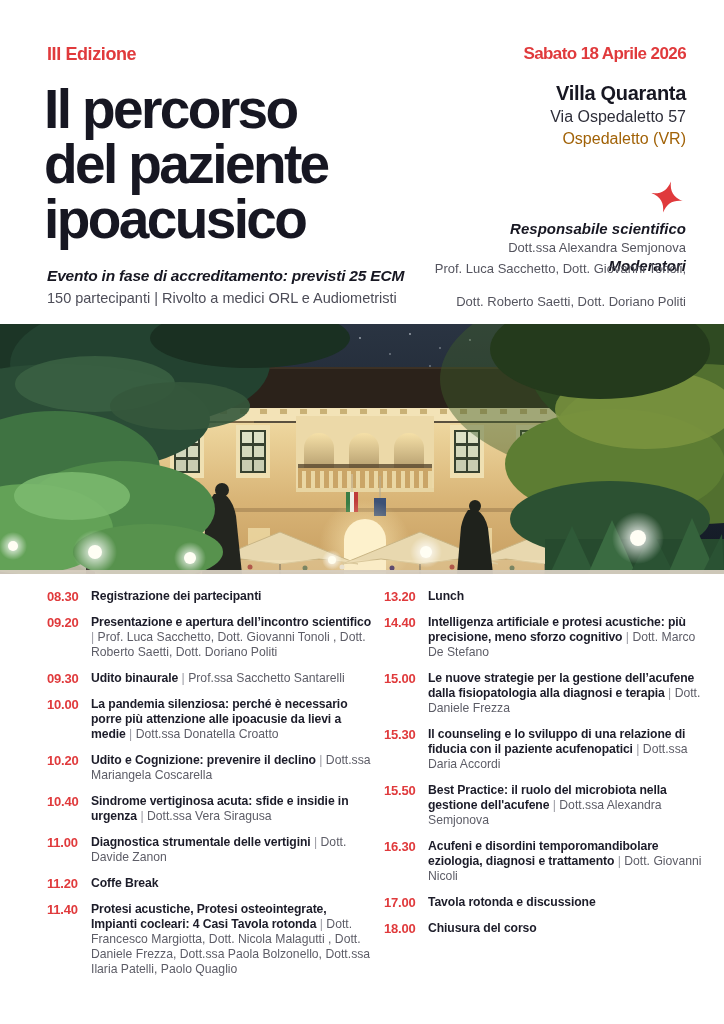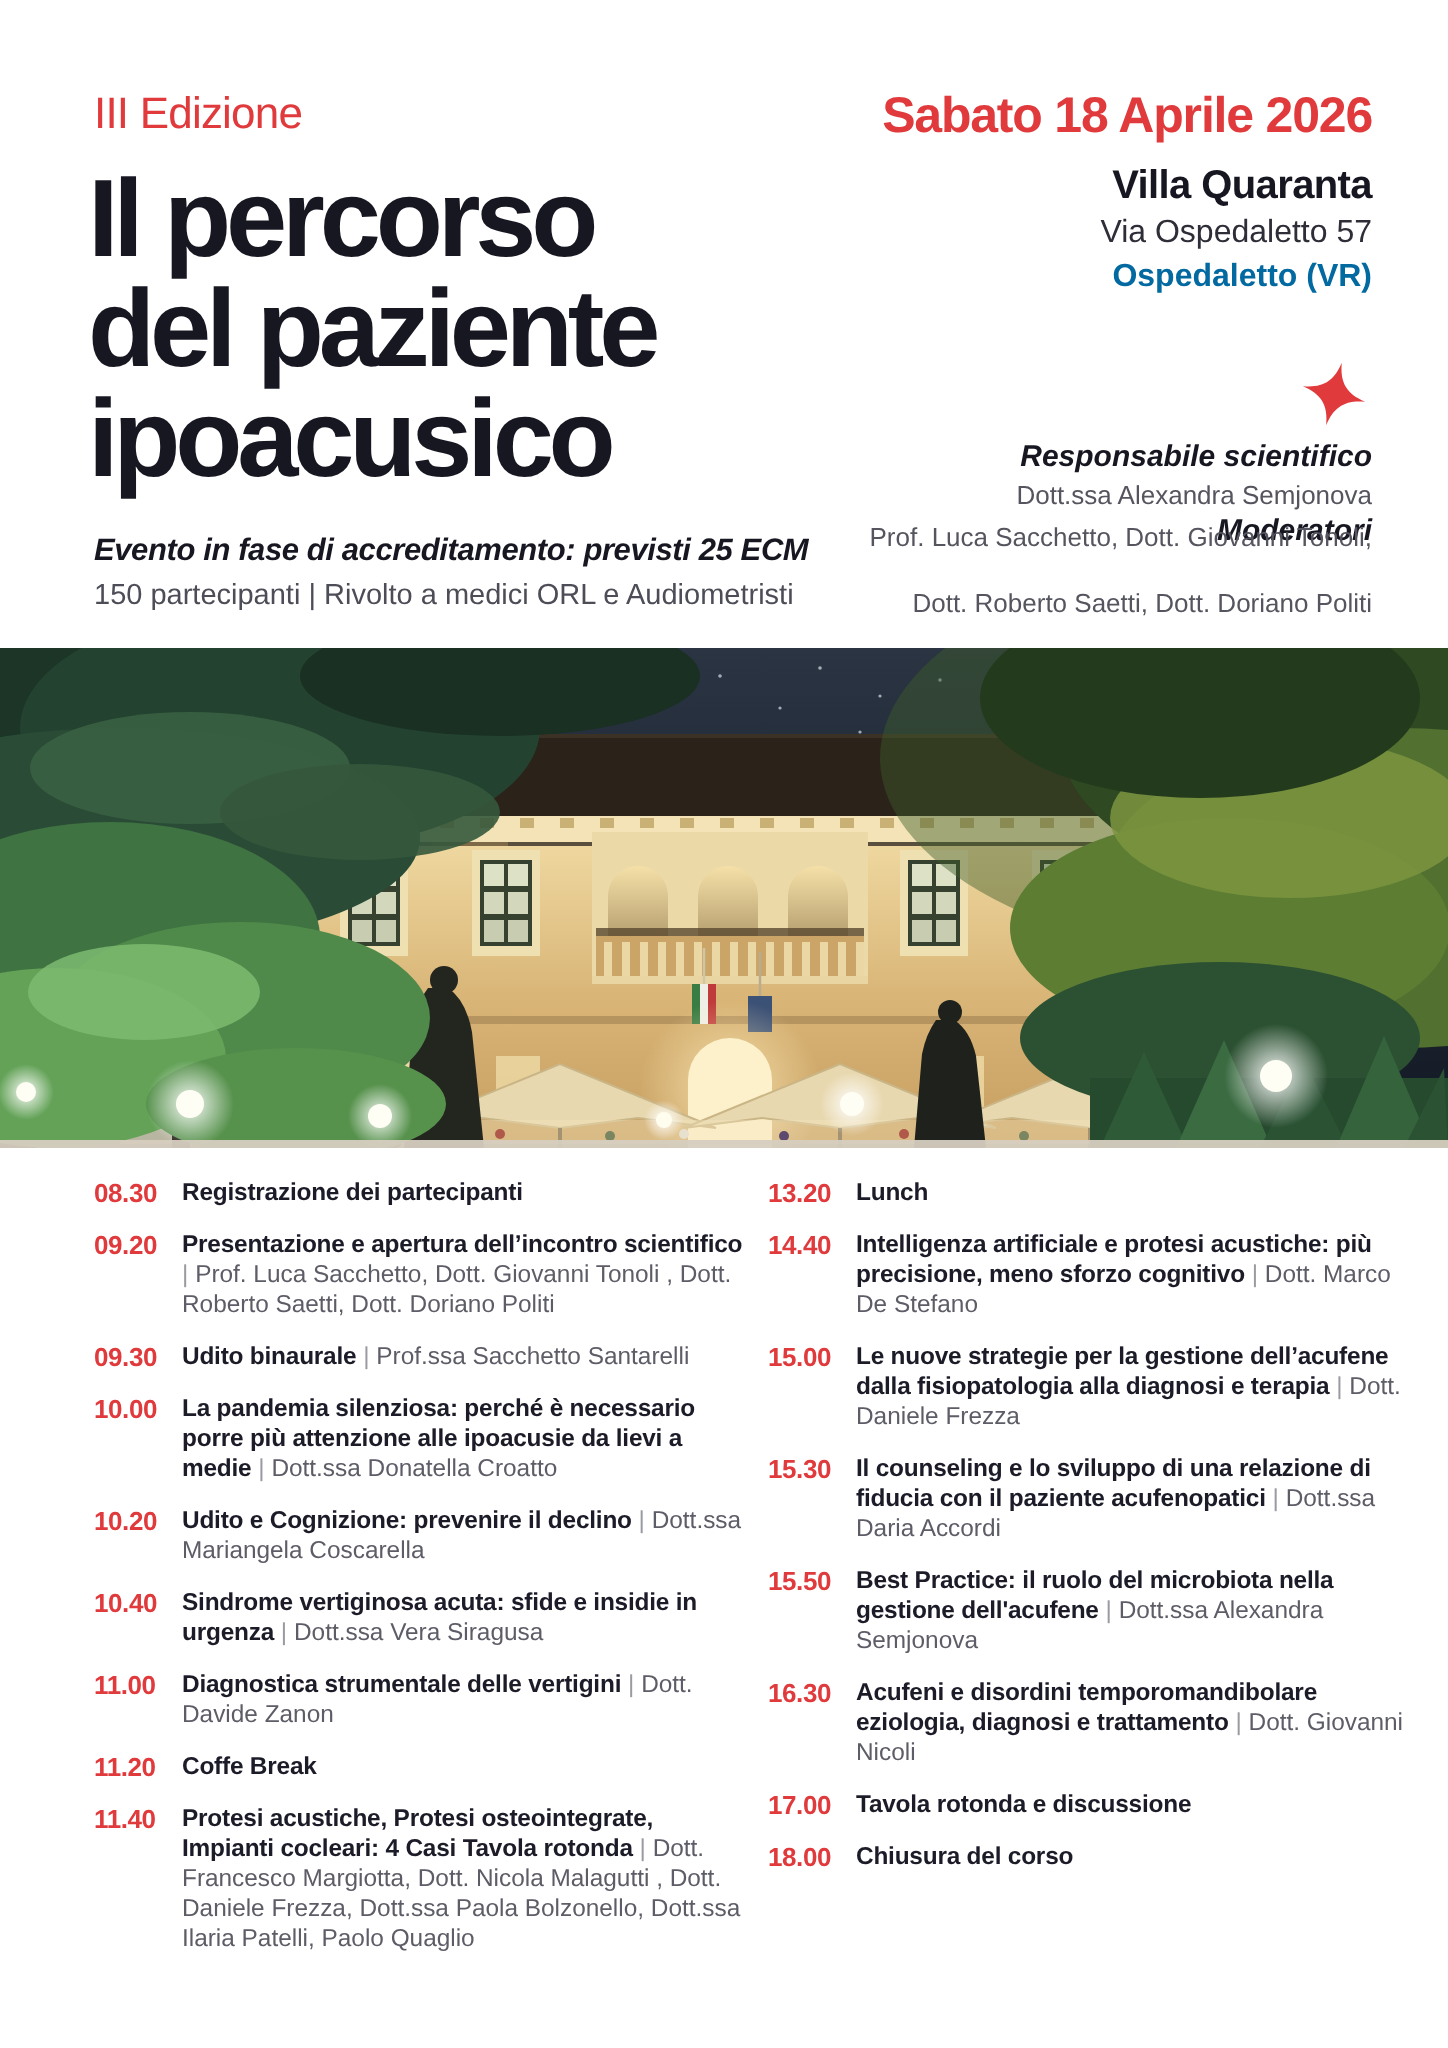--- a/index.html
+++ b/index.html
@@ -8,34 +8,34 @@
     --muted:#55555f;
   }
   html,body{margin:0;padding:0;background:#ffffff;}
   .page{
     position:relative;width:724px;height:1024px;margin:0 auto;
     background:#ffffff;overflow:hidden;
     font-family:"Liberation Sans","DejaVu Sans",sans-serif;
     color:var(--ink);
   }
   
-  .edition{position:absolute;left:47px;top:44px;font-size:22px;font-weight:normal;
+  .edition{position:absolute;left:47px;top:44px;font-size:18px;font-weight:bold;
     color:var(--accent-red);letter-spacing:-0.4px;}
   .main-title{position:absolute;left:44px;top:82px;font-size:55px;line-height:1.0;
     font-weight:bold;color:var(--ink);letter-spacing:-2.6px;}
   .main-title span{display:block;}
   .accreditation{position:absolute;left:47px;top:267px;font-size:15.5px;font-weight:bold;
     font-style:italic;color:var(--ink);letter-spacing:-0.2px;}
   .participants{position:absolute;left:47px;top:290px;font-size:14.5px;color:#4d4d58;}
   
   .r{position:absolute;right:38px;text-align:right;}
-  .date{top:44px;font-size:25px;font-weight:bold;color:var(--accent-red);letter-spacing:-0.6px;}
+  .date{top:44px;font-size:17px;font-weight:bold;color:var(--accent-red);letter-spacing:-0.6px;}
   .venue{top:82px;font-size:20px;font-weight:bold;color:var(--ink);letter-spacing:-0.3px;}
   .addr1{top:108px;font-size:16px;color:#2e2e39;}
-  .addr2{top:130px;font-size:16px;color:#0369a1;font-weight:bold;}
+  .addr2{top:130px;font-size:16px;color:#a16207;}
   .sparkle{position:absolute;left:650px;top:180px;width:34px;height:34px;transform:rotate(14deg);}
   .resp-label{top:220px;font-size:15px;font-weight:bold;font-style:italic;color:var(--ink);}
   .resp-name{top:240px;font-size:13px;color:var(--muted);}
   .mod-label{top:257px;font-size:15px;font-weight:bold;font-style:italic;color:var(--ink);}
   .mod1{top:261px;font-size:13px;color:var(--muted);padding-left:45px;}
   .mod2{top:294px;font-size:13px;color:var(--muted);}
   
   .photo{position:absolute;left:0;top:324px;width:724px;height:250px;overflow:hidden;}
   .photo svg{display:block;}
   

